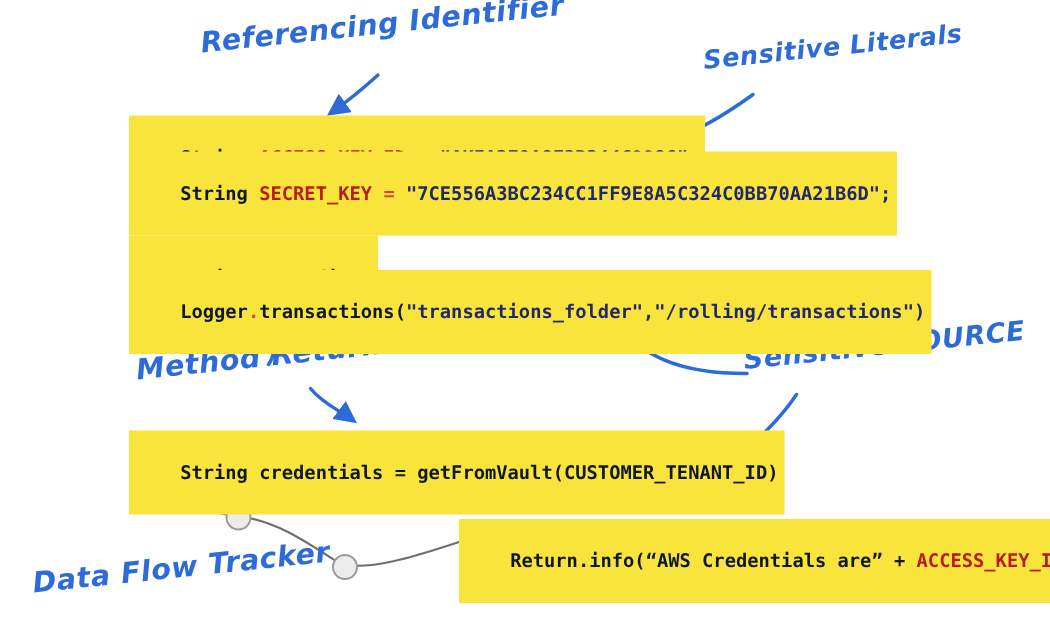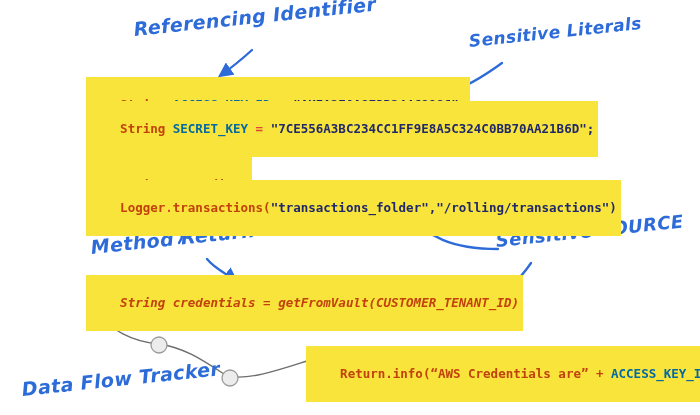--- a/index.html
+++ b/index.html
@@ -2,39 +2,39 @@
 <html><head>
 <meta charset="utf-8">
 <style>
   html,body{margin:0;padding:0;background:#ffffff;}
   .canvas{position:relative;width:700px;height:415px;background:#ffffff;overflow:hidden;
           font-family:"DejaVu Sans",sans-serif;}
   .overlay{position:absolute;left:0;top:0;width:700px;height:415px;pointer-events:none;}
   .code{position:absolute;font-family:"DejaVu Sans Mono",monospace;font-weight:bold;
         font-size:12.5px;line-height:17px;background:#F8E43A;padding:2px 4px 3px;
         white-space:pre;color:#17171D;}
-  .tk-k{color:#c2410c;}
-  .tk-id{color:#0369a1;}
+  .tk-k{color:#0f172a;}
+  .tk-id{color:#b91c1c;}
   .tk-eq{color:#E04438;}
   .tk-str{color:#20286B;}
   .code-sm{font-size:12.5px;}
   .hand{position:absolute;color:#2D6BD8;font-family:"DejaVu Sans",sans-serif;
         font-style:italic;font-weight:bold;letter-spacing:0.4px;white-space:nowrap;
         transform-origin:left bottom;}
   .h-ref{left:135px;top:18px;font-size:19px;transform:rotate(-6deg);}
   .h-lit{left:470px;top:31px;font-size:17px;transform:rotate(-6deg);}
   .h-mret{left:92px;top:236px;font-size:19px;transform:rotate(-6deg);}
   .h-src{left:497px;top:230px;font-size:18px;transform:rotate(-6deg);}
   .h-dft{left:23px;top:378px;font-size:19px;transform:rotate(-6deg);}
   .h-sink{left:541px;top:379px;font-size:18px;transform:rotate(-3deg);}
   .l1{left:86px;top:77px;}
   .l2{left:86px;top:101px;}
   .l3{left:86px;top:157px;}
   .l4{left:86px;top:180px;}
-  .l5{left:86px;top:275px;font-style:italic;}
+  .l5{left:86px;top:287px;}
   .l6{left:306px;top:346px;}
 </style>
 </head>
 <body>
 
 <div class="canvas">
 
   <svg class="overlay" width="700" height="415" viewBox="0 0 700 415" xmlns="http://www.w3.org/2000/svg">
     <defs>
       <marker id="ah" viewBox="0 0 10 10" refX="7.5" refY="5" markerWidth="6.5" markerHeight="6.5" orient="auto">

